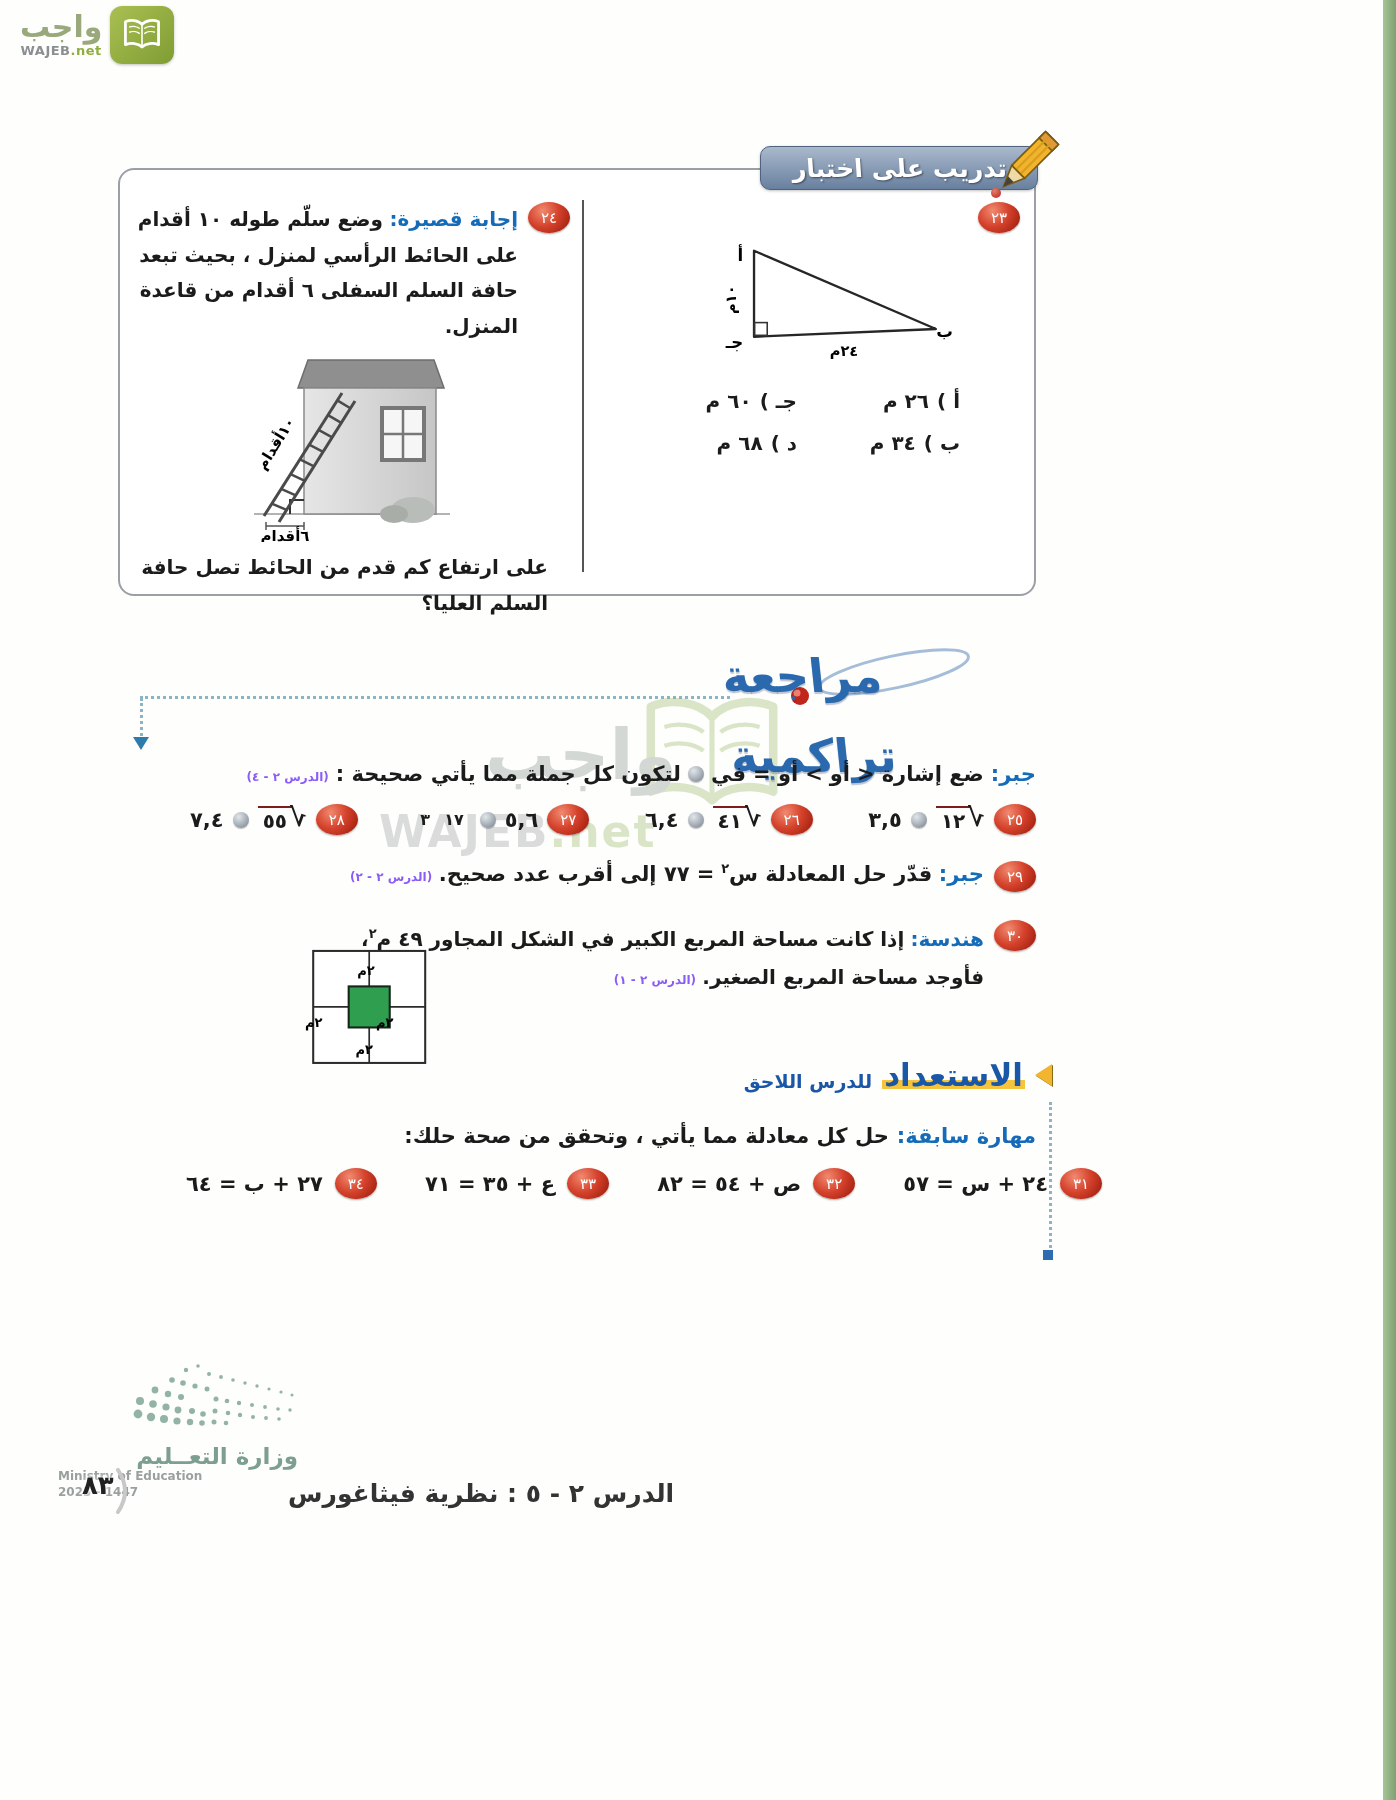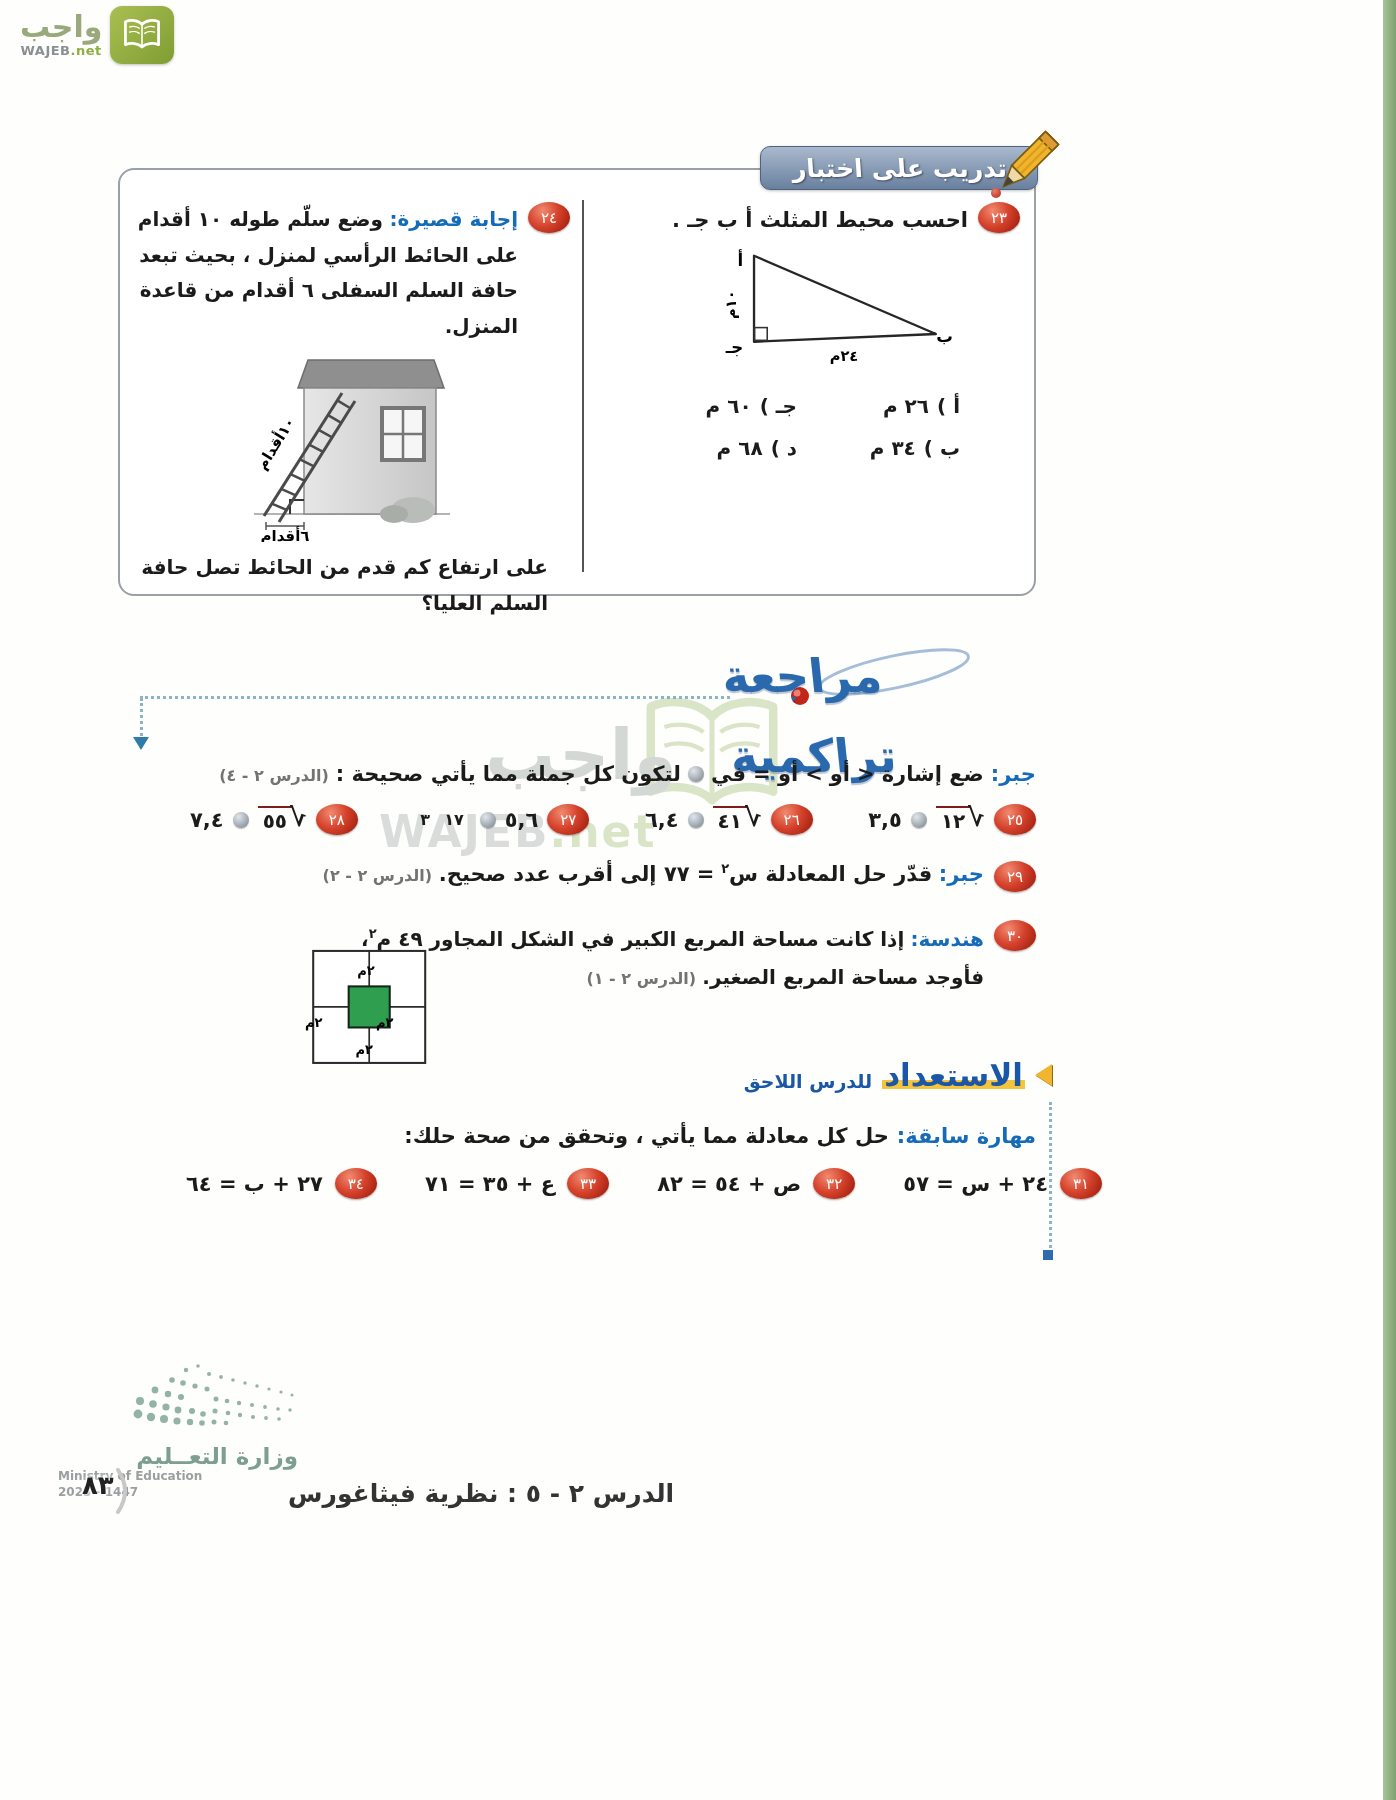--- a/index.html
+++ b/index.html
@@ -21,21 +21,21 @@
 
   .book-svg{display:block}
 
   
   .qnum{width:42px;height:31px;border-radius:50%;flex:none;display:inline-flex;align-items:center;justify-content:center;
         color:#fff;font-size:15px;font-weight:400;
         background:radial-gradient(circle at 35% 28%,#f08a70 0%,#d5422c 45%,#941607 100%);
         box-shadow:0 1px 2px rgba(0,0,0,.35)}
   .t{font-weight:700;color:#1b1b1b}
   .lead-blue{color:#156bb7;font-weight:800;white-space:nowrap}
-  .ref{color:#737373;font-size:16px;font-weight:700;white-space:nowrap}
+  .ref{color:#8b5cf6;font-size:12px;font-weight:700;white-space:nowrap}
   .gdot{width:16px;height:16px;border-radius:50%;display:inline-block;flex:none;align-self:center;
         background:radial-gradient(circle at 35% 30%,#e2e6ea,#9aa3ac 65%,#78818a);box-shadow:0 1px 1px rgba(0,0,0,.25)}
   .sup{font-size:13px;font-weight:800;vertical-align:super}
   .sign{direction:ltr;unicode-bidi:isolate;font-weight:800}
 
   .sqrt{display:inline-flex;align-items:flex-start}
   .rsign{display:inline-block;transform:scaleX(-1);font-size:25px;line-height:1;font-weight:700;margin-top:-1px}
   .rnum{border-top:2px solid #7f1d1d;padding:2px 5px 0 5px;font-weight:700;font-size:20px;line-height:1.15;margin-right:-2px}
   .frac{display:inline-flex;flex-direction:row;align-items:center;line-height:1}
   .fr-t,.fr-b{font-size:16px;font-weight:700;padding:2px 7px}
@@ -157,21 +157,20 @@
           <polygon points="31.5,55 38.5,55 35,64" fill="#47423a"></polygon>
         </g>
       </svg>
       <span class="pencil-dot"></span>
     </div>
     <div class="divider-v"></div>
 
     <div class="col-q23">
       <div class="q-row">
         <span class="qnum">٢٣</span>
-        <span class="t q-text">احسب محيط المثلث أ ب جـ .</span>
       </div>
       <svg class="triangle-fig" viewBox="0 0 270 135">
         <polygon points="66,12 66,100 252,92" fill="#fff" stroke="#262626" stroke-width="2.4" stroke-linejoin="round"></polygon>
         <rect x="66.5" y="85.5" width="13" height="13" fill="none" stroke="#333" stroke-width="1.6"></rect>
         <text x="52" y="22" font-size="17" font-weight="bold" text-anchor="middle">أ</text>
         <text x="46" y="111" font-size="17" font-weight="bold" text-anchor="middle">جـ</text>
         <text x="261" y="100" font-size="17" font-weight="bold" text-anchor="middle">ب</text>
         <text x="48" y="62" font-size="15" font-weight="bold" text-anchor="middle" transform="rotate(-90 48 62)">١٠م</text>
         <text x="158" y="120" font-size="15" font-weight="bold" text-anchor="middle">٢٤م</text>
       </svg>

